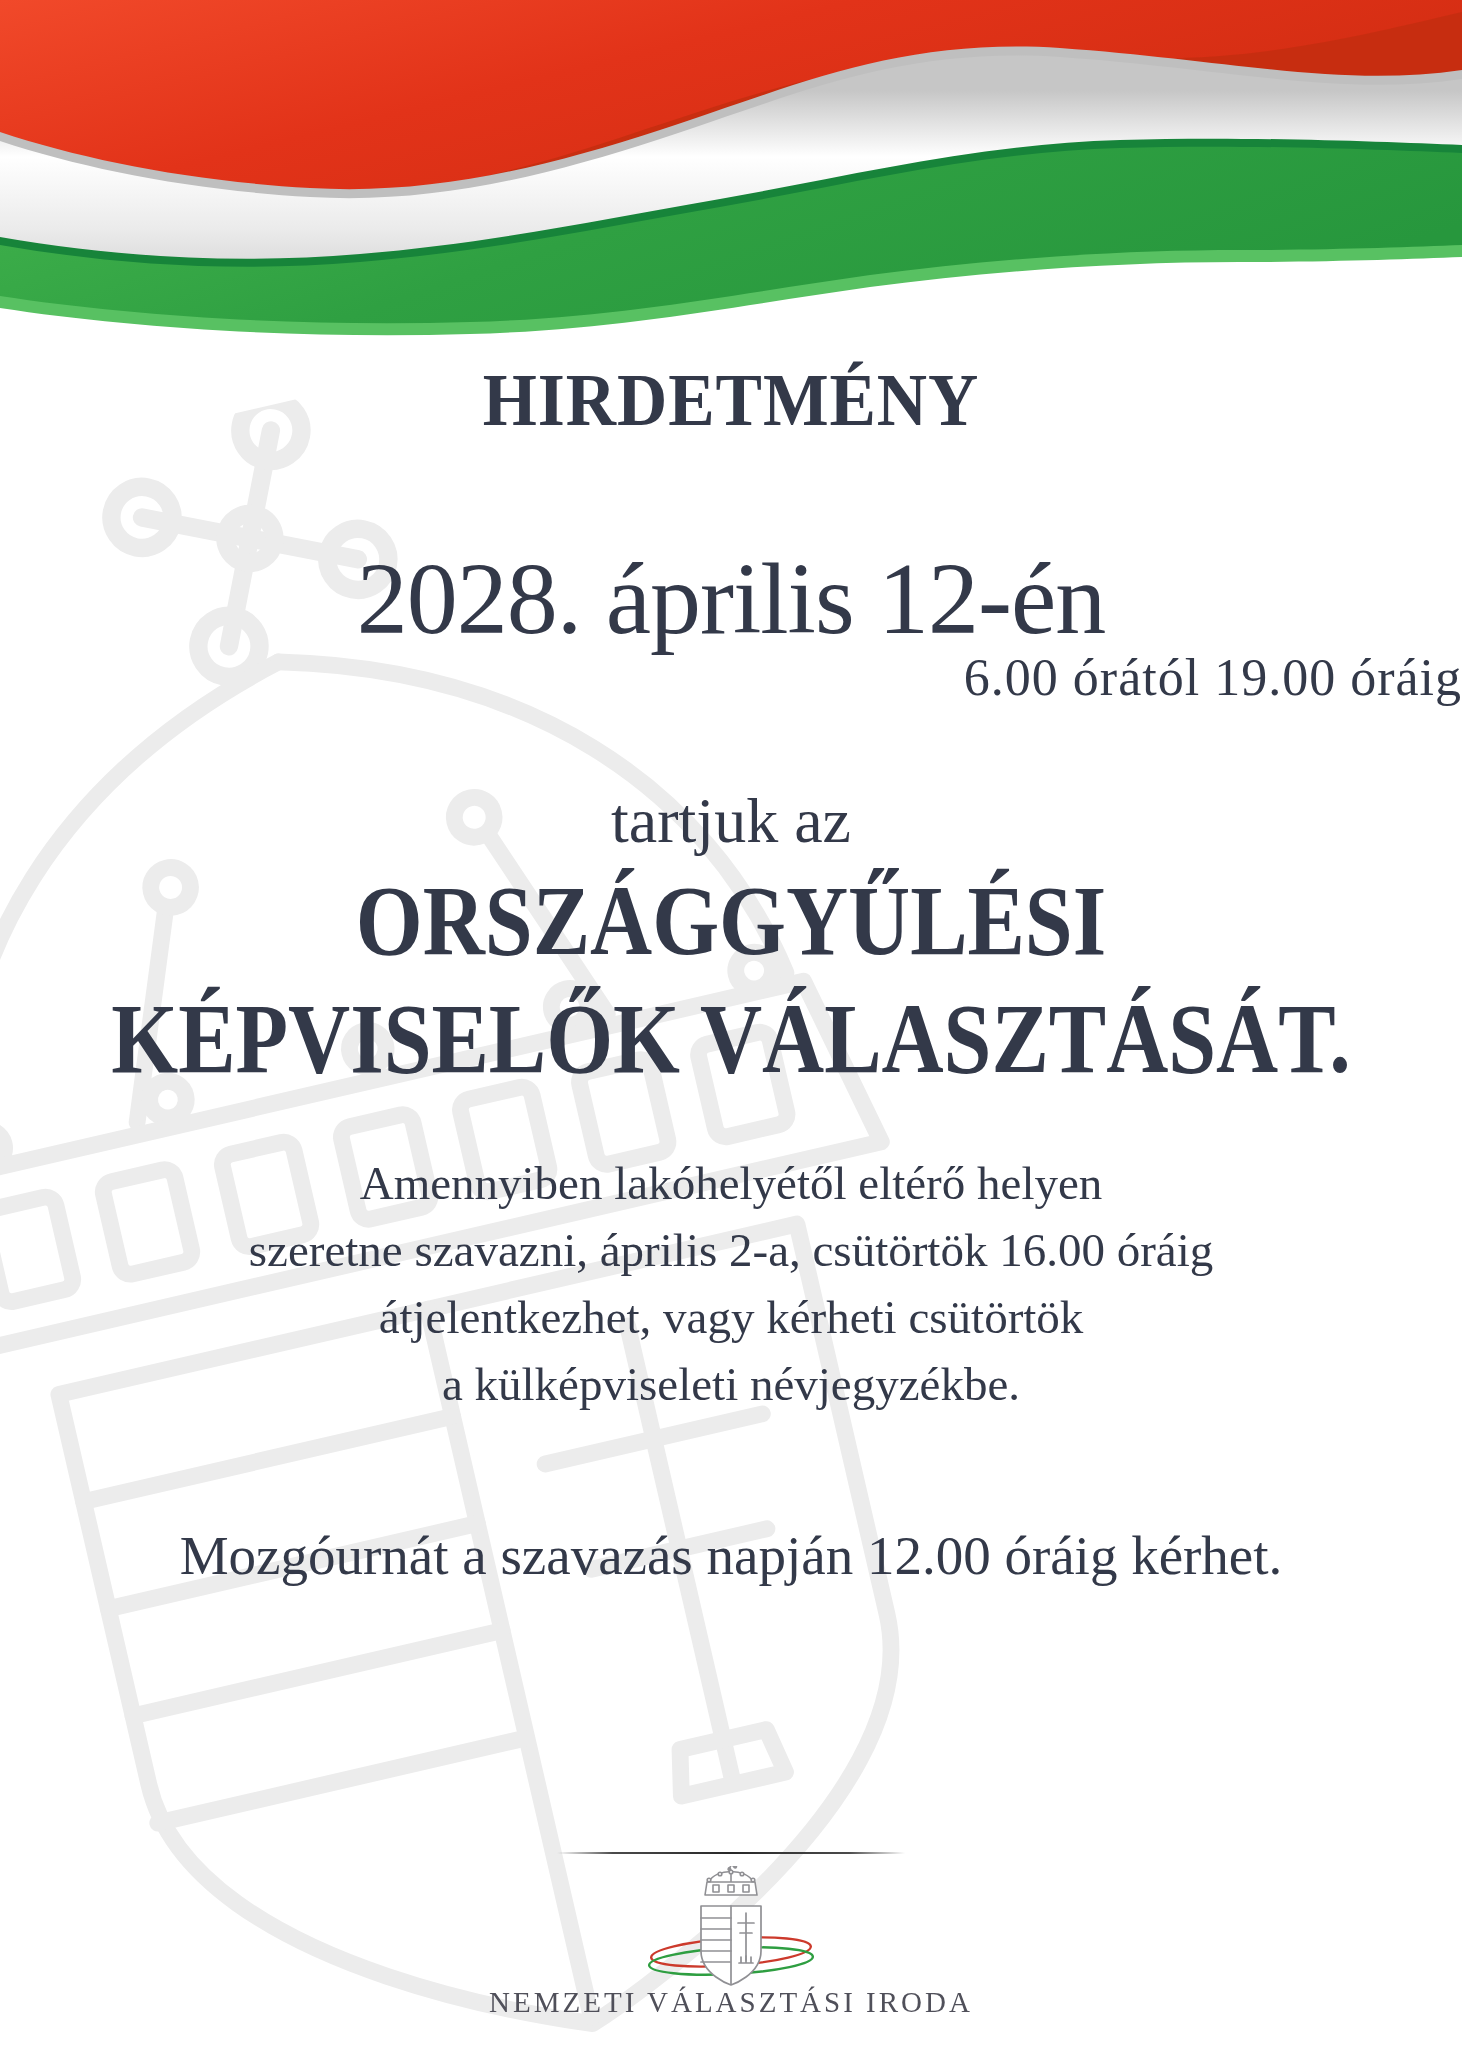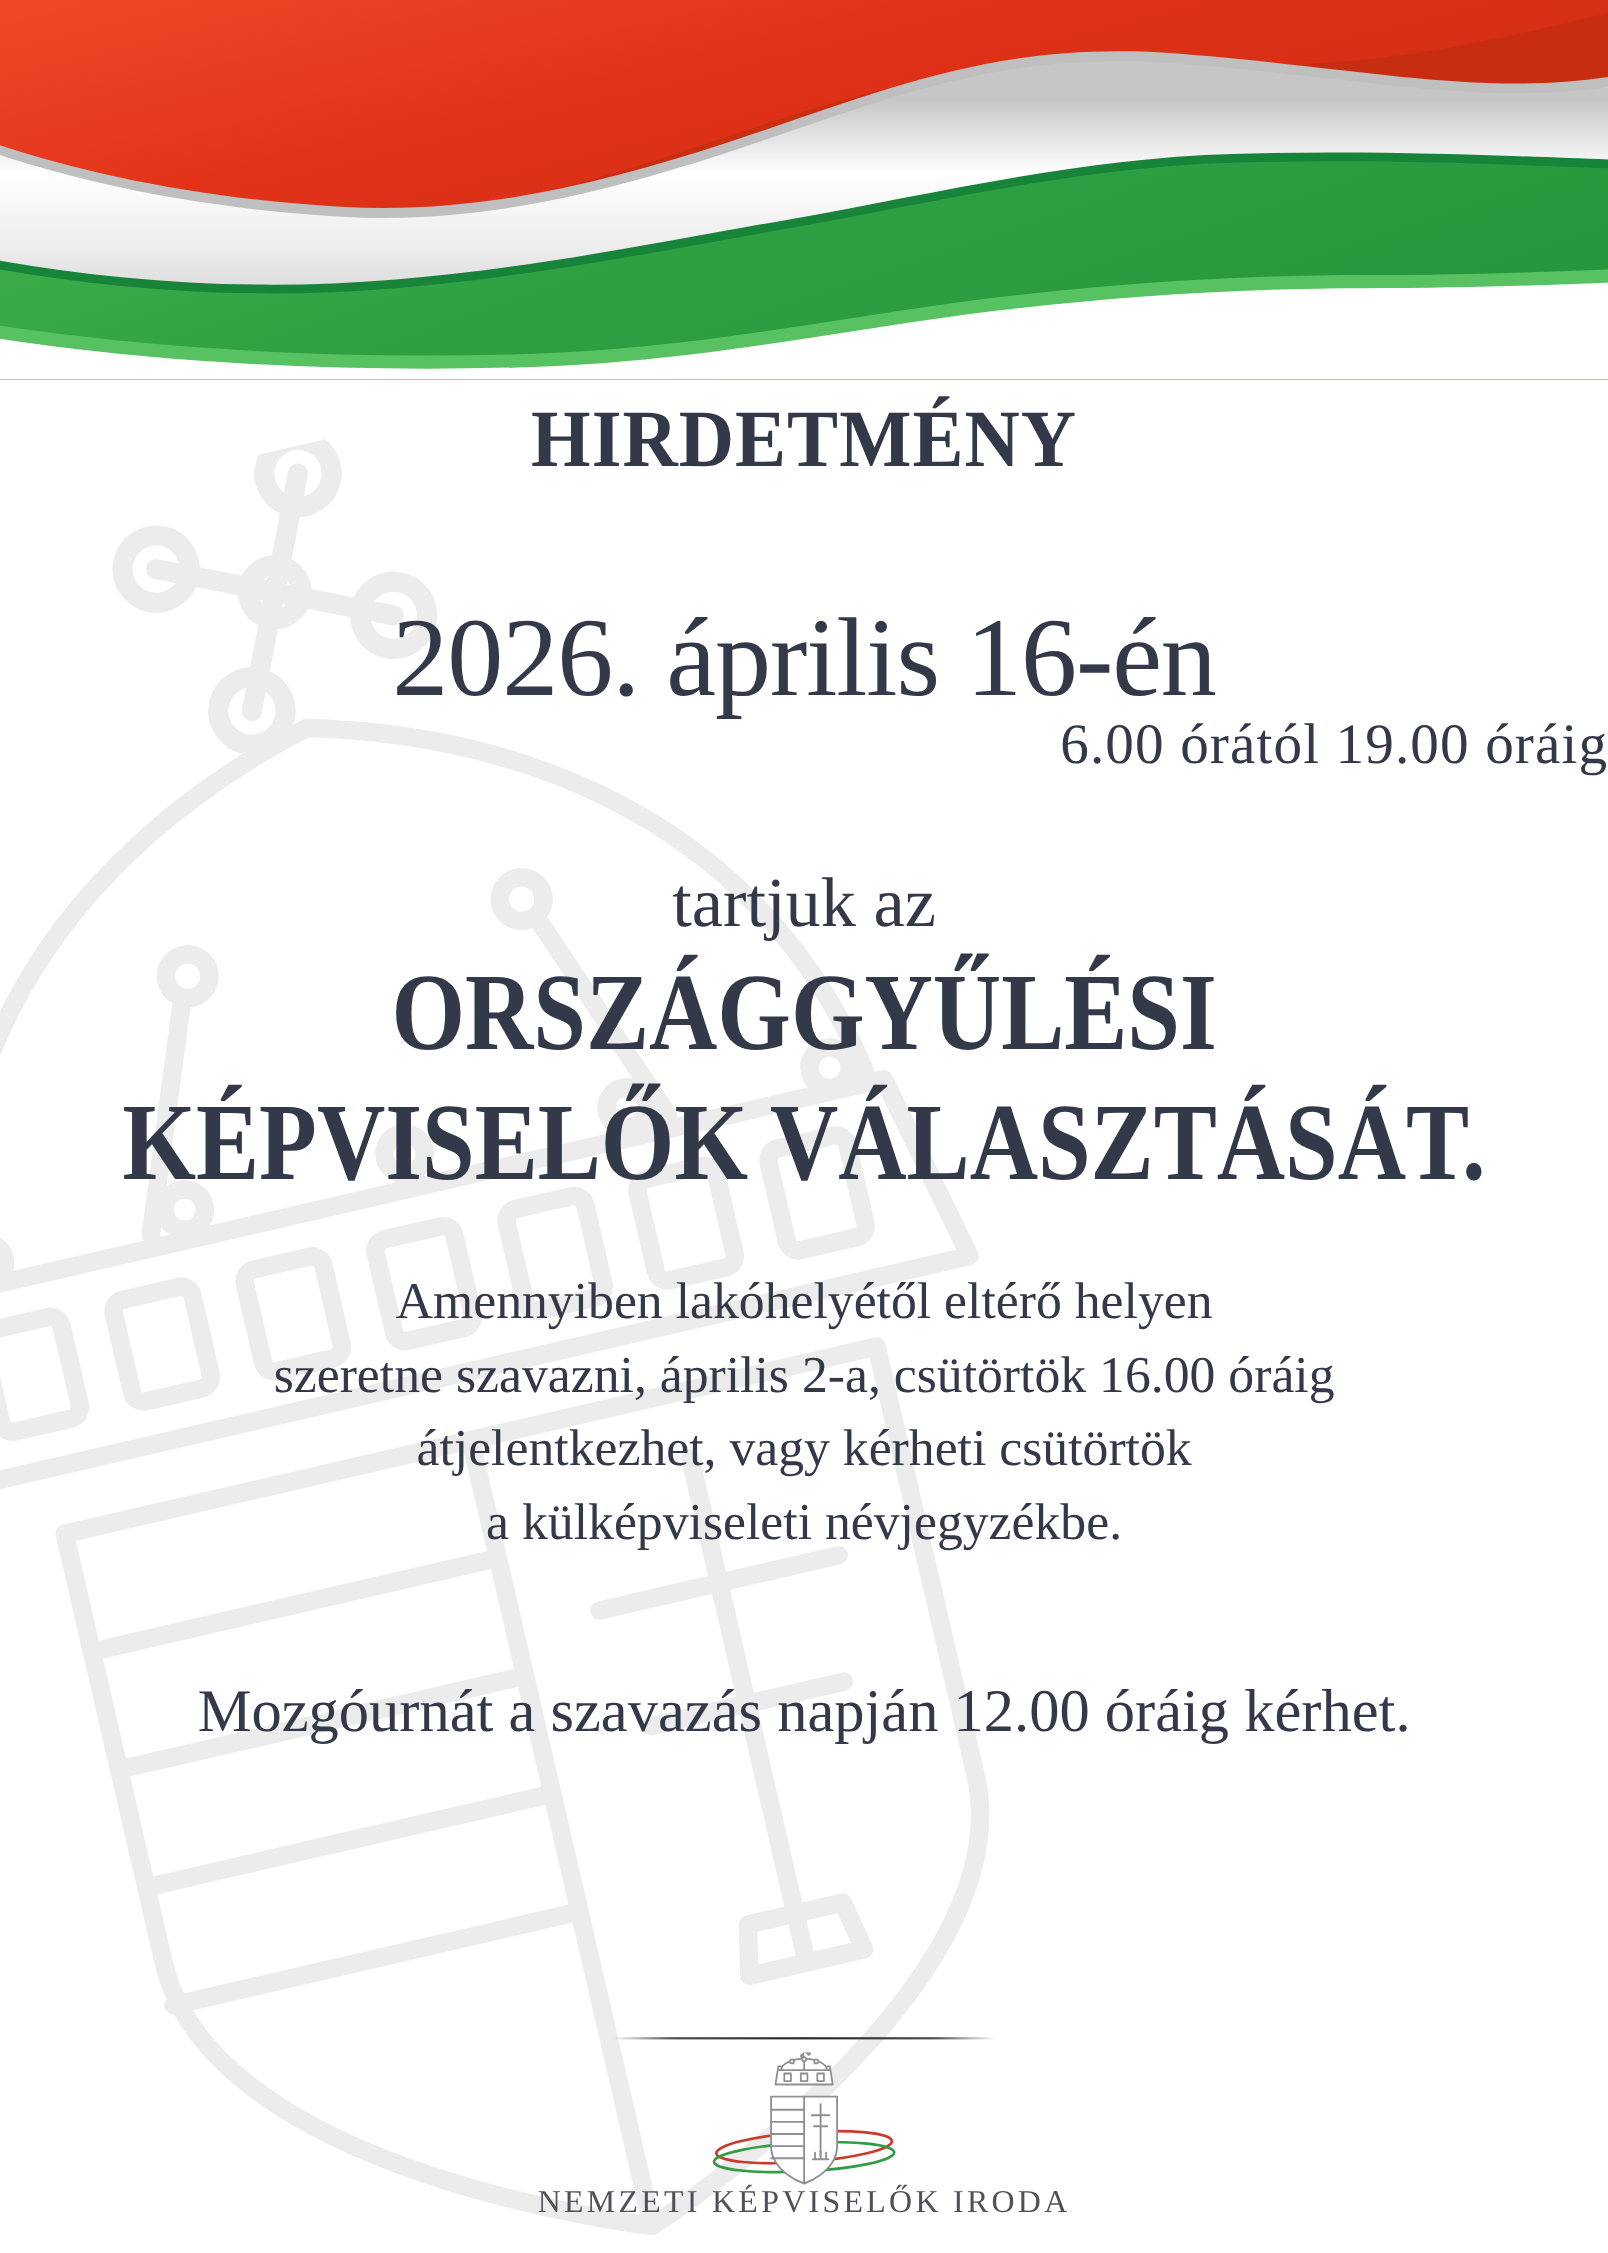--- a/index.html
+++ b/index.html
@@ -157,21 +157,21 @@
       <path fill="url(#gradGreen)" d="M0,245 C110,264 230,273 360,262 C490,251 600,228 720,207 C850,184 980,152 1120,148 C1250,144 1380,150 1462,153 L1462,345 L0,345 Z"></path>
 
       <path fill="#58c162" d="M0,296 C130,316 300,327 470,322 C620,318 740,293 870,275 C990,259 1120,250 1240,250 C1330,250 1410,247 1462,245 L1462,345 L0,345 Z"></path>
 
       <path fill="#ffffff" d="M0,308 C130,328 300,339 470,334 C620,330 740,305 870,287 C990,271 1120,262 1240,262 C1330,262 1410,259 1462,257 L1462,345 L0,345 Z"></path>
     </svg>
   </div>
 
   <div class="txt t-title">HIRDETMÉNY</div>
 
-  <div class="txt t-date">2026. április 16-én</div>
+  <div class="txt t-date">2028. április 12-én</div>
 
   <div class="txt t-time">6.00 órától 19.00 óráig</div>
 
   <div class="txt t-lead">tartjuk az</div>
 
   <div class="txt t-heading">
     <div class="hline">ORSZÁGGYŰLÉSI</div>
     <div class="hline">KÉPVISELŐK VÁLASZTÁSÁT.</div>
   </div>
 
@@ -227,15 +227,15 @@
         <line x1="-4.5" y1="0" x2="4.5" y2="0"></line>
         <line x1="0" y1="-4.5" x2="0" y2="4.5"></line>
         <circle cx="-4.5" cy="0" r="1.2"></circle>
           <circle cx="4.5" cy="0" r="1.2"></circle>
         <circle cx="0" cy="-4.5" r="1.2"></circle>
           <circle cx="0" cy="4.5" r="1.2"></circle>
       </g>
     </svg>
   </div>
 
-  <div class="footer-text">NEMZETI KÉPVISELŐK IRODA</div>
+  <div class="footer-text">NEMZETI VÁLASZTÁSI IRODA</div>
 
 </div>
 
 </body></html>

